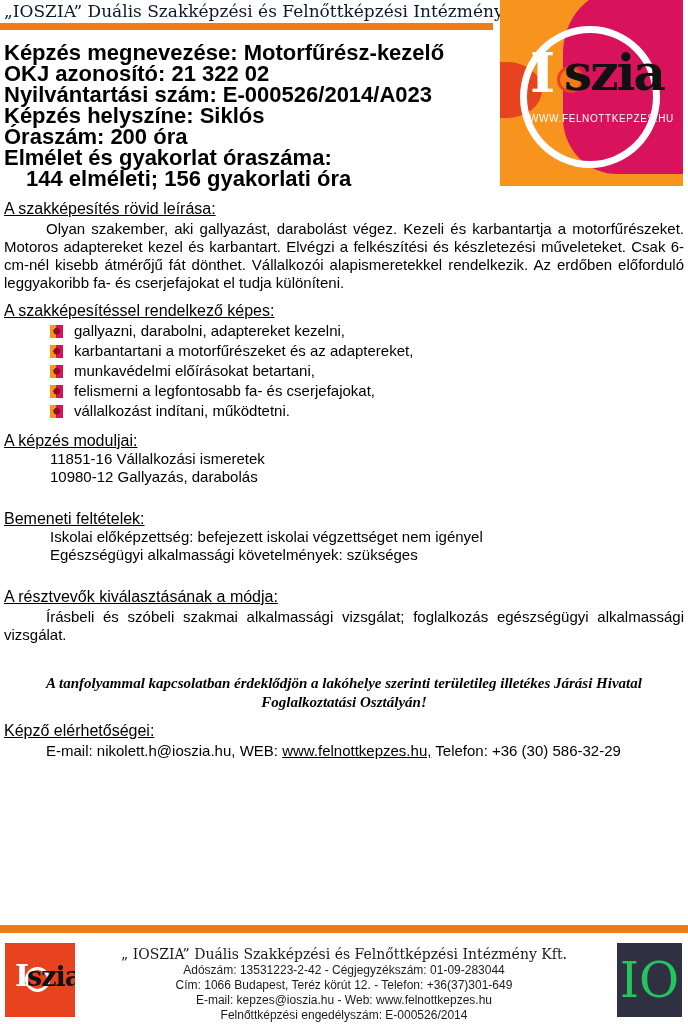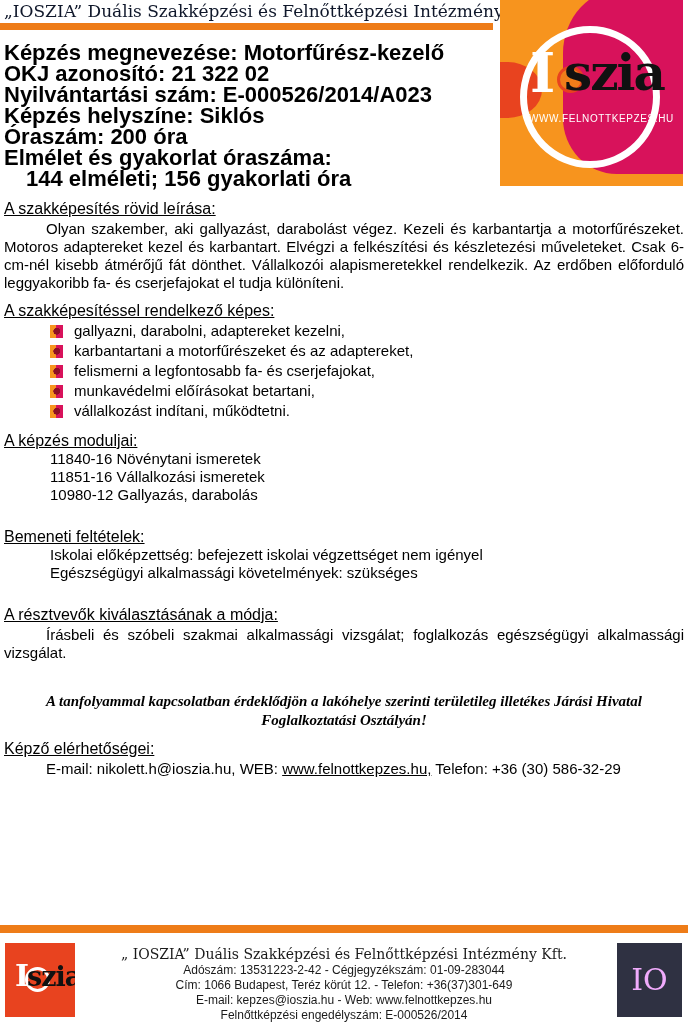--- a/index.html
+++ b/index.html
@@ -103,21 +103,21 @@
   }
   .fc-company {
     font-family:"DejaVu Serif", serif; font-size:14px; color:#1a1a1a; line-height:18px;
   }
   .fc-line { font-size:12px; line-height:15px; color:#1a1a1a; }
   .footer-logo-right {
     position:absolute; left:617px; top:943px; width:65px; height:74px;
     background:#2F3142; display:flex; align-items:center; justify-content:center;
   }
   .fr-io {
-    font-family:"DejaVu Serif", serif; font-size:30px; color:#f0abfc; line-height:1;text-align:right;
+    font-family:"DejaVu Serif", serif; font-size:49px; color:#22c55e; line-height:1;text-align:right;
   }
 </style>
 </head>
 <body>
 
 <div class="header-title">„IOSZIA” Duális Szakképzési és Felnőttképzési Intézmény</div>
 <div class="header-bar"></div>
 
 <div class="logo-main">
   <div class="logo-crimson"></div>
@@ -151,36 +151,35 @@
     <li>
         <span class="b-icon"></span>
         <span>gallyazni, darabolni, adaptereket kezelni,</span>
       </li>
     <li>
         <span class="b-icon"></span>
         <span>karbantartani a motorfűrészeket és az adaptereket,</span>
       </li>
     <li>
         <span class="b-icon"></span>
+        <span>munkavédelmi előírásokat betartani,</span>
+      </li>
+    <li>
+        <span class="b-icon"></span>
         <span>felismerni a legfontosabb fa- és cserjefajokat,</span>
       </li>
     <li>
         <span class="b-icon"></span>
-        <span>munkavédelmi előírásokat betartani,</span>
-      </li>
-    <li>
-        <span class="b-icon"></span>
         <span>vállalkozást indítani, működtetni.</span>
       </li>
   </ul>
 
   <div class="gap-s"></div>
 
   <div class="sec-heading">A képzés moduljai:</div>
-  <div class="ind-line">11840-16 Növénytani ismeretek</div>
   <div class="ind-line">11851-16 Vállalkozási ismeretek</div>
   <div class="ind-line">10980-12 Gallyazás, darabolás</div>
 
   <div class="gap-m"></div>
 
   <div class="sec-heading">Bemeneti feltételek:</div>
   <div class="ind-line">Iskolai előképzettség: befejezett iskolai végzettséget nem igényel</div>
   <div class="ind-line">Egészségügyi alkalmassági követelmények: szükséges</div>
 
   <div class="gap-m"></div>

